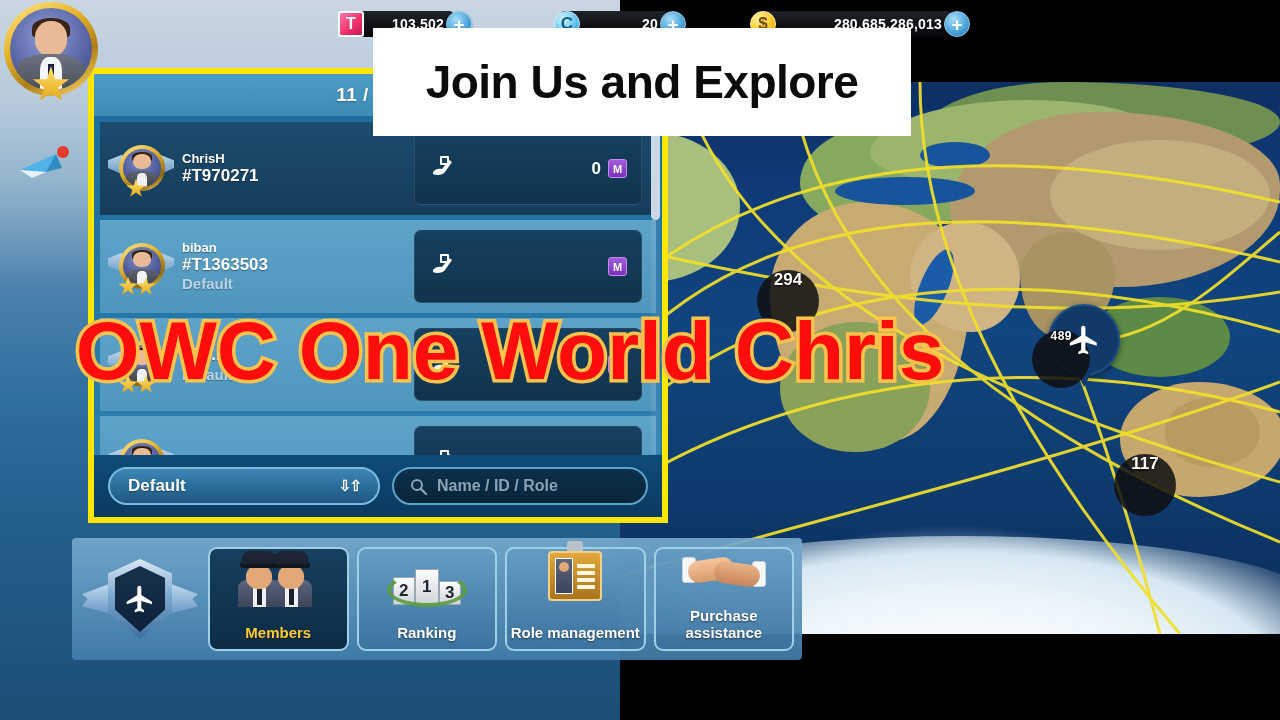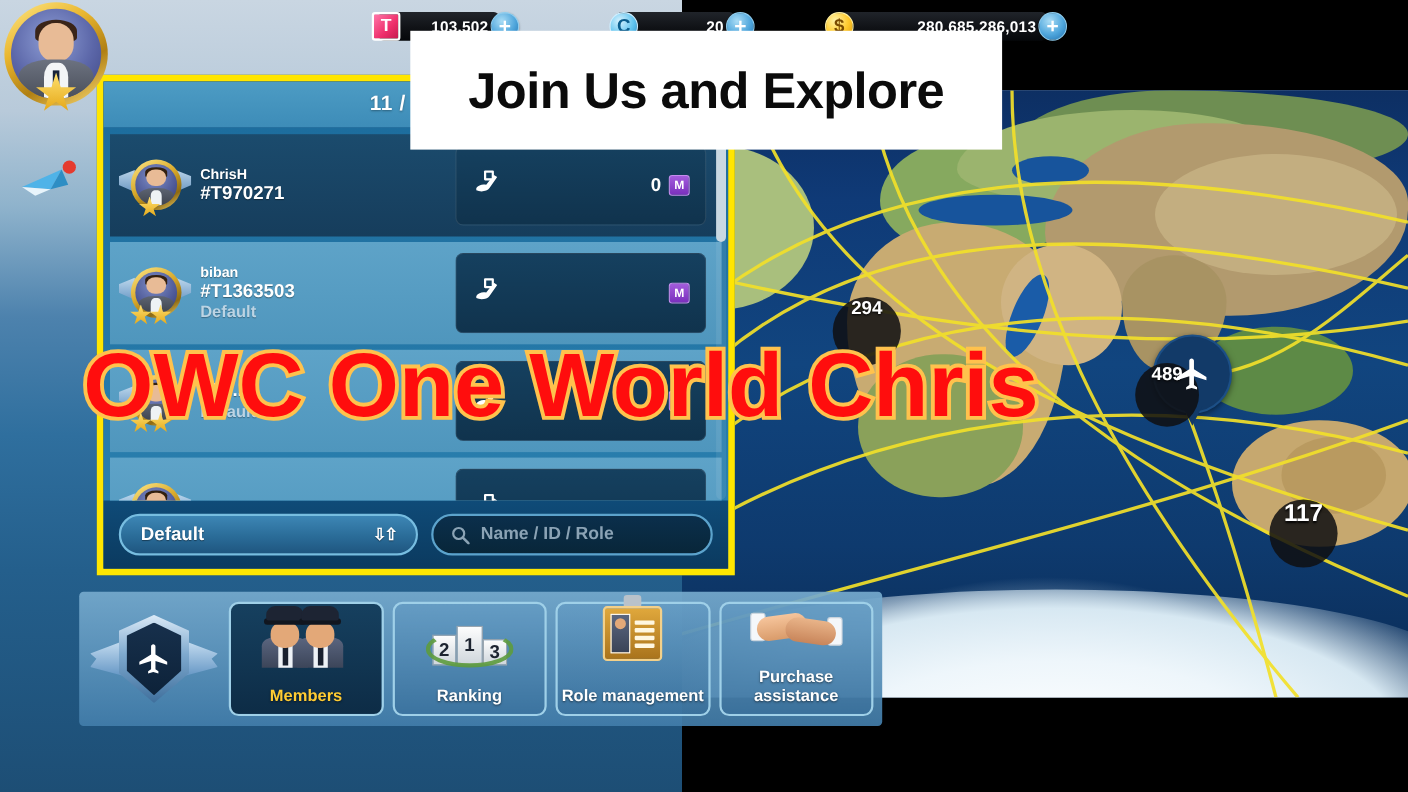--- a/index.html
+++ b/index.html
@@ -60,22 +60,22 @@
   #arcs { position:absolute; inset:0; }
 
   .map-node {
     position:absolute; border-radius:50%;
     background:rgba(15,15,18,.86);
     color:#fff; font-weight:bold;
     display:flex; justify-content:center;
     text-shadow:0 1px 2px #000;
   }
   .node-294 { left:137px; top:188px; width:62px; height:62px; font-size:17px; }
-  .node-489 { left:412px; top:248px; width:58px; height:58px; font-size:17px; }
-  .node-117 { left:534px; top:372px; width:62px; height:62px; font-size:22px; }
+  .node-489 { left:412px; top:248px; width:58px; height:58px; font-size:12px;font-family:Liberation Mono, monospace; }
+  .node-117 { left:494px; top:372px; width:62px; height:62px; font-size:17px; }
 
   .pin {
     position:absolute; left:428px; top:222px; width:72px; height:72px;
     background:#123a68; border-radius:50% 50% 50% 50%;
     border:2px solid #1c4f86;
     display:flex; align-items:center; justify-content:center;
     box-shadow:0 2px 6px rgba(0,0,0,.5);
   }
   .pin:after {
     content:""; position:absolute; left:50%; bottom:-13px; margin-left:-9px;

